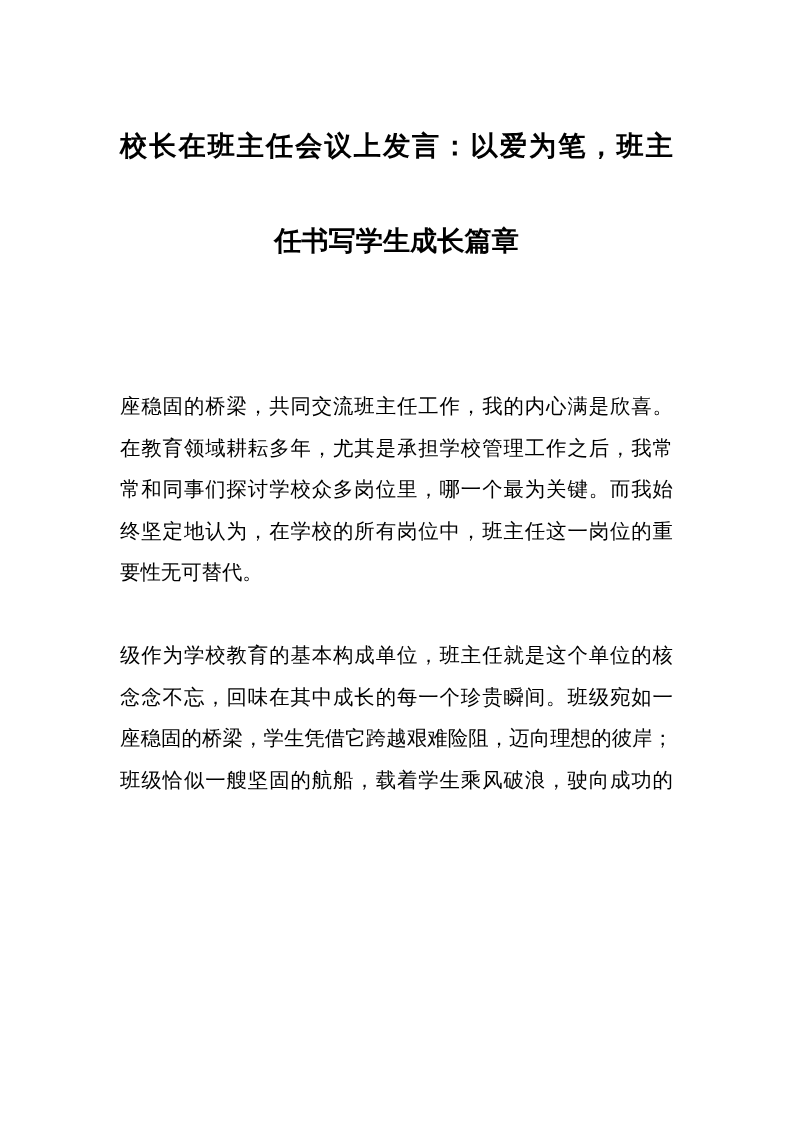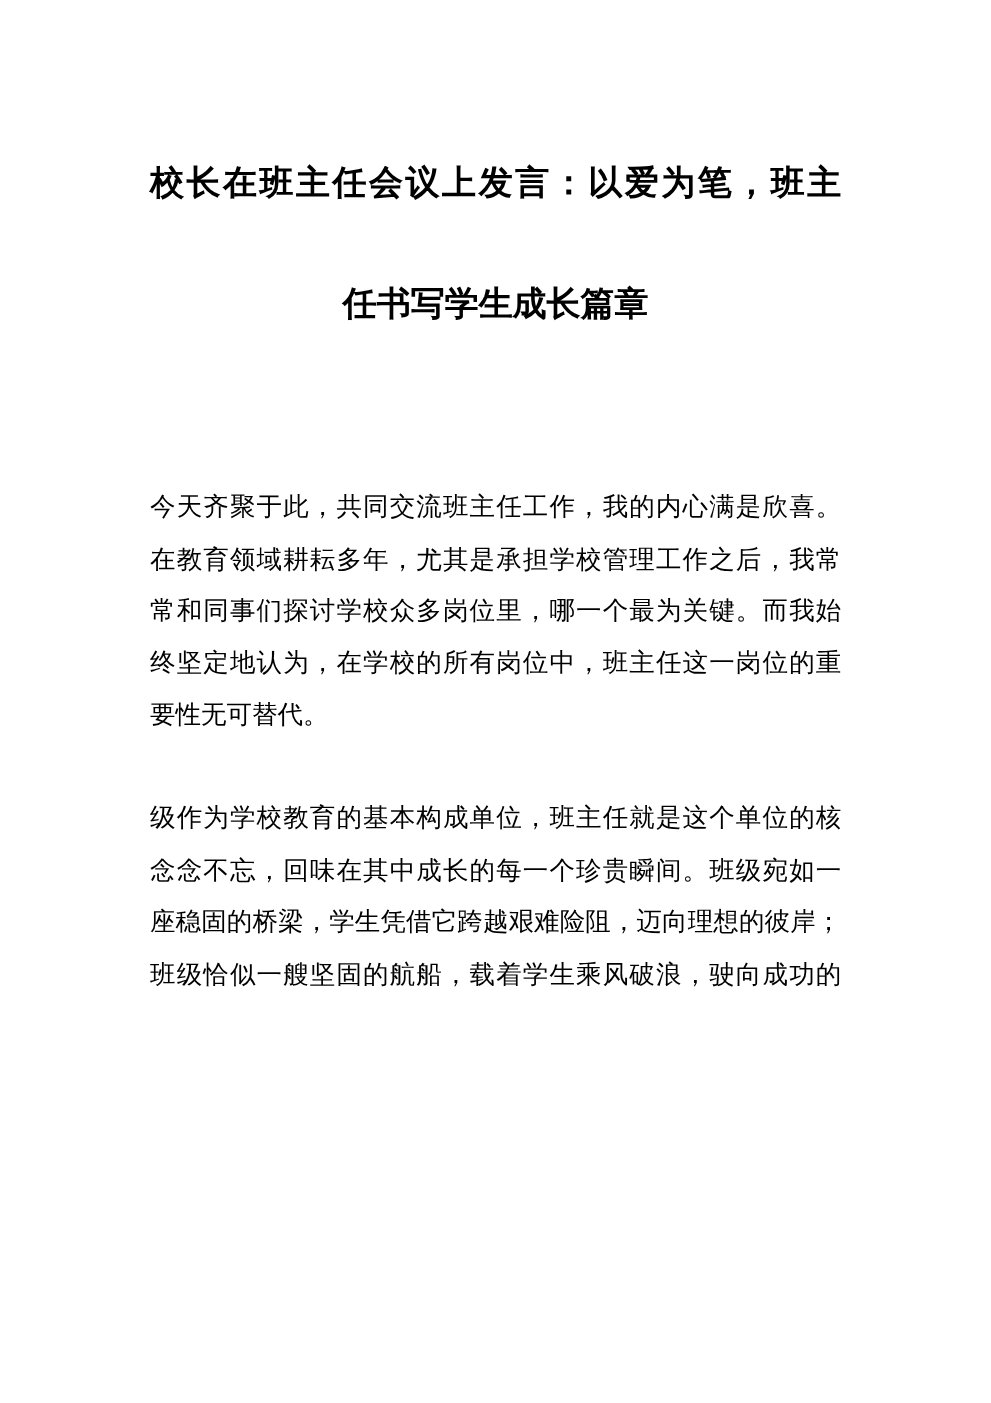--- a/index.html
+++ b/index.html
@@ -29,20 +29,21 @@
     font-weight: bold;
     line-height: 97px;
     letter-spacing: 0;
   }
   .title .tline {
     text-align: justify;
     text-align-last: justify;
   }
   .title .tline.tlast {
     text-align-last: center;
+    font-family: Liberation Mono, monospace;
   }
   
   .body {
     margin-top: 95px;
     font-size: 20.4px;
     line-height: 41.5px;
   }
   .para {
     margin: 0 0 41.5px 0;
   }
@@ -64,21 +65,21 @@
 <body>
 
 <div class="page">
   <div class="content">
     <h1 class="title">
         <div class="tline">校长在班主任会议上发言：以爱为笔，班主</div>
         <div class="tline tlast">任书写学生成长篇章</div>
       </h1>
     <div class="body">
         <div class="para body">
-          <div class="line">今天齐聚于此，共同交流班主任工作，我的内心满是欣喜。</div>
+          <div class="line">座稳固的桥梁，共同交流班主任工作，我的内心满是欣喜。</div>
           <div class="line">在教育领域耕耘多年，尤其是承担学校管理工作之后，我常</div>
           <div class="line">常和同事们探讨学校众多岗位里，哪一个最为关键。而我始</div>
           <div class="line">终坚定地认为，在学校的所有岗位中，班主任这一岗位的重</div>
           <div class="line plast">要性无可替代。</div>
         </div>
         <div class="para body">
           <div class="line">级作为学校教育的基本构成单位，班主任就是这个单位的核</div>
           <div class="line">念念不忘，回味在其中成长的每一个珍贵瞬间。班级宛如一</div>
           <div class="line">座稳固的桥梁，学生凭借它跨越艰难险阻，迈向理想的彼岸；</div>
           <div class="line">班级恰似一艘坚固的航船，载着学生乘风破浪，驶向成功的</div>

